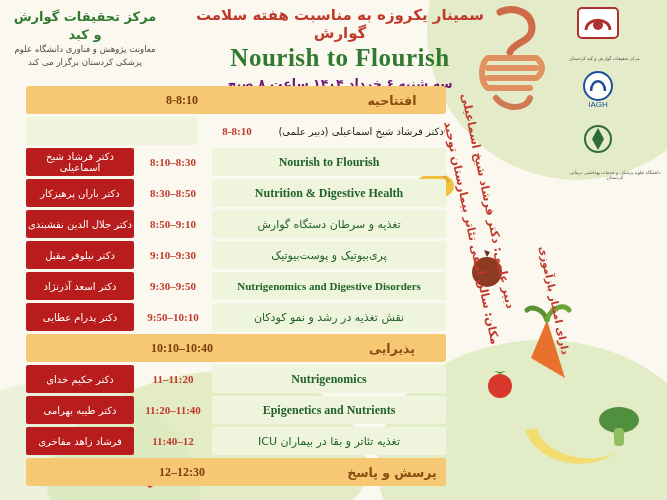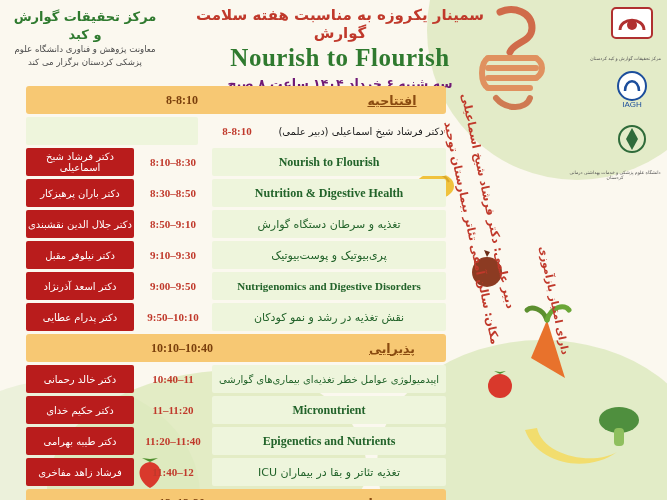--- a/index.html
+++ b/index.html
@@ -73,21 +73,21 @@
   .org-name {
     color:#2f7a2f; font-size:13px; font-weight:bold; line-height:1.35;
   }
   .org-sub {
     color:#4a4a4a; font-size:8.6px; line-height:1.5; margin-top:0;
   }
 
   
   .logos {
     position:absolute; right:6px; top:4px; width:92px;
-    display:flex; flex-direction:column; align-items:flex-end; gap:4px;
+    display:flex; flex-direction:column; align-items:flex-start; gap:4px;
   }
   .logo-box { width:58px; height:48px; display:flex; align-items:center; justify-content:center; }
   .logo-cap { font-size:4.6px; color:#555; text-align:center; line-height:1.25; direction:rtl; }
 
   
   .ribbon {
     position:absolute;
     font-family:"DejaVu Sans", sans-serif;
     color:#ffffff; font-weight:bold; font-size:11.5px;
     direction:rtl; white-space:nowrap;
@@ -143,21 +143,20 @@
   
   .banner {
     display:flex; align-items:center; height:28px; margin-bottom:3px;
     background:#f7c873; border-radius:3px; overflow:hidden;
   }
   .banner .b-label {
     width:108px; color:#8a4b10; font-weight:bold; font-size:12.5px;
     font-family:"DejaVu Sans", sans-serif; direction:rtl;
     display:flex; align-items:center; justify-content:center;
     order:2;
-    text-decoration:underline;
   }
   .banner .b-time {
     flex:1; color:#7a3f0c; font-weight:bold; font-size:12px;
     font-family:"Liberation Serif", serif;
     display:flex; align-items:center; justify-content:center;
     order:1;
   }
 
   
   .art { position:absolute; }
@@ -322,45 +321,40 @@
     </div>
 
     <div class="row">
       <div class="speaker">دکتر نیلوفر مقبل</div>
       <div class="time">9:10–9:30</div>
       <div class="topic fa">پری‌بیوتیک و پوست‌بیوتیک</div>
     </div>
 
     <div class="row">
       <div class="speaker">دکتر اسعد آذرنژاد</div>
-      <div class="time">9:00–9:50</div>
+      <div class="time">9:30–9:50</div>
       <div class="topic en" style="font-size:11px;">Nutrigenomics and Digestive Disorders</div>
     </div>
 
     <div class="row">
       <div class="speaker">دکتر پدرام عطایی</div>
       <div class="time">9:50–10:10</div>
       <div class="topic fa">نقش تغذیه در رشد و نمو کودکان</div>
     </div>
 
     <div class="banner">
       <div class="b-time">10:10–10:40</div>
       <div class="b-label">پذیرایی</div>
     </div>
 
-    <div class="row">
-      <div class="speaker">دکتر خالد رحمانی</div>
-      <div class="time">10:40–11</div>
-      <div class="topic fa" style="font-size:10px;">اپیدمیولوژی عوامل خطر تغذیه‌ای بیماری‌های گوارشی</div>
-    </div>
 
     <div class="row">
       <div class="speaker">دکتر حکیم خدای</div>
       <div class="time">11–11:20</div>
-      <div class="topic en">Micronutrient</div>
+      <div class="topic en">Nutrigenomics</div>
     </div>
 
     <div class="row">
       <div class="speaker">دکتر طیبه بهرامی</div>
       <div class="time">11:20–11:40</div>
       <div class="topic en">Epigenetics and Nutrients</div>
     </div>
 
     <div class="row">
       <div class="speaker">فرشاد زاهد مفاخری</div>

